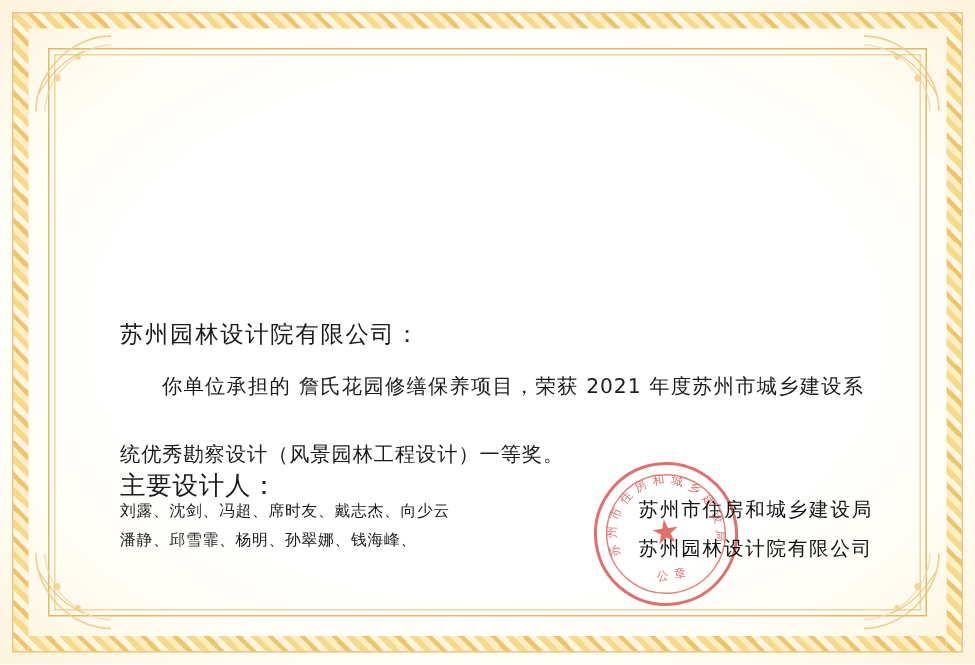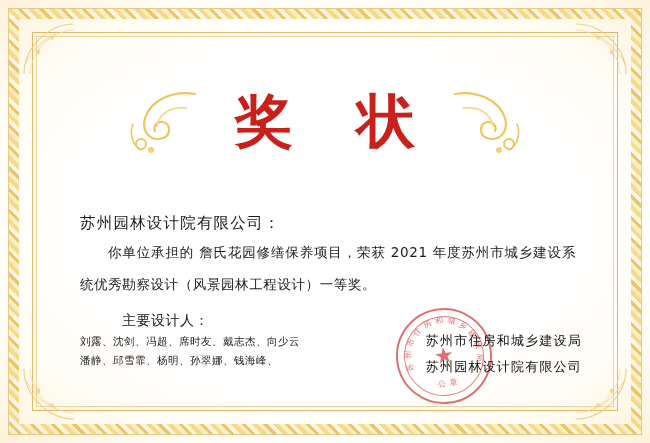--- a/index.html
+++ b/index.html
@@ -127,34 +127,33 @@
     letter-spacing: 1.2px;
     font-family: "DejaVu Sans", "Liberation Sans", sans-serif;
   }
   .para {
     position: absolute;
     left: 40px;
     right: 34px;
     top: 196px;
     font-size: 13.5px;
     color: #1b1b1b;
-    line-height: 32px;
+    line-height: 45px;
     letter-spacing: 0.6px;
     text-align: justify;
     text-indent: 28px;
   }
 
   .designers-label {
     position: absolute;
     left: 40px;
     top: 272px;
-    font-size: 14px;
+    font-size: 17px;
     color: #1b1b1b;
     letter-spacing: 0.5px;
-    margin-left: 42px;
   }
   .designers-lines {
     position: absolute;
     left: 40px;
     top: 292px;
     font-size: 10.5px;
     color: #1b1b1b;
     line-height: 19px;
     letter-spacing: 0.5px;
   }
@@ -272,42 +271,20 @@
       <path d="M2 52 C2 26 26 2 52 2" fill="none" stroke="#edcb85" stroke-width="1.2"></path>
       <path d="M8 52 C8 30 30 8 52 8" fill="none" stroke="#f3dcae" stroke-width="1"></path>
       <path d="M4 40 C10 30 20 18 34 12" fill="none" stroke="#e7bf72" stroke-width="0.8"></path>
       <circle cx="16" cy="30" r="2.4" fill="#f0d08c"></circle>
       <circle cx="30" cy="16" r="1.8" fill="#f0d08c"></circle>
     </svg>
   </div>
 
   <div class="content">
 
-    <div class="title-row">
-      <div class="title-deco">
-        <svg viewBox="0 0 78 74" width="78" height="74">
-          <path d="M70 10 C48 6 26 16 20 34 C16 48 26 58 38 54 C46 51 46 40 38 38 C32 37 28 42 30 47" fill="none" stroke="#f0c660" stroke-width="2.2" stroke-linecap="round"></path>
-          <path d="M60 22 C44 20 30 28 28 40" fill="none" stroke="#f3d versions" stroke-width="0"></path>
-          <path d="M62 24 C46 22 34 30 32 42" fill="none" stroke="#f5d88f" stroke-width="1.6" stroke-linecap="round"></path>
-          <circle cx="16" cy="60" r="5" fill="none" stroke="#f0c660" stroke-width="2"></circle>
-          <circle cx="26" cy="66" r="3" fill="#f3d07a"></circle>
-          <path d="M8 40 C4 50 8 62 16 66" fill="none" stroke="#f0c660" stroke-width="1.6" stroke-linecap="round"></path>
-        </svg>
-      </div>
-      <div class="title-text">奖 状</div>
-      <div class="title-deco" style="transform: scaleX(-1);">
-        <svg viewBox="0 0 78 74" width="78" height="74">
-          <path d="M70 10 C48 6 26 16 20 34 C16 48 26 58 38 54 C46 51 46 40 38 38 C32 37 28 42 30 47" fill="none" stroke="#f0c660" stroke-width="2.2" stroke-linecap="round"></path>
-          <path d="M62 24 C46 22 34 30 32 42" fill="none" stroke="#f5d88f" stroke-width="1.6" stroke-linecap="round"></path>
-          <circle cx="16" cy="60" r="5" fill="none" stroke="#f0c660" stroke-width="2"></circle>
-          <circle cx="26" cy="66" r="3" fill="#f3d07a"></circle>
-          <path d="M8 40 C4 50 8 62 16 66" fill="none" stroke="#f0c660" stroke-width="1.6" stroke-linecap="round"></path>
-        </svg>
-      </div>
-    </div>
 
     <div class="recipient">苏州园林设计院有限公司：</div>
 
     <div class="para">你单位承担的 詹氏花园修缮保养项目，荣获 2021 年度苏州市城乡建设系统优秀勘察设计（风景园林工程设计）一等奖。</div>
 
     <div class="designers-label">主要设计人：</div>
     <div class="designers-lines">
       <div>刘露、沈剑、冯超、席时友、戴志杰、向少云</div>
       <div>潘静、邱雪霏、杨明、孙翠娜、钱海峰、</div>
     </div>

